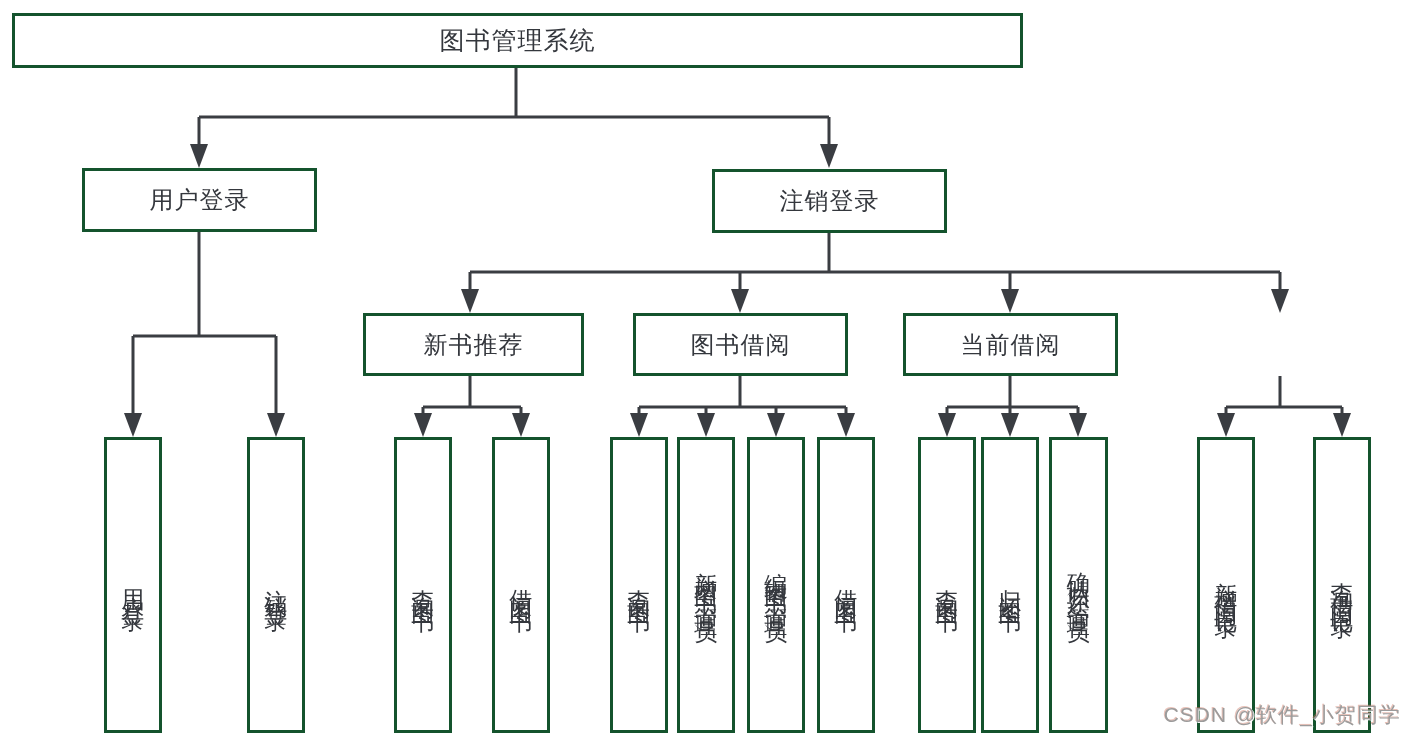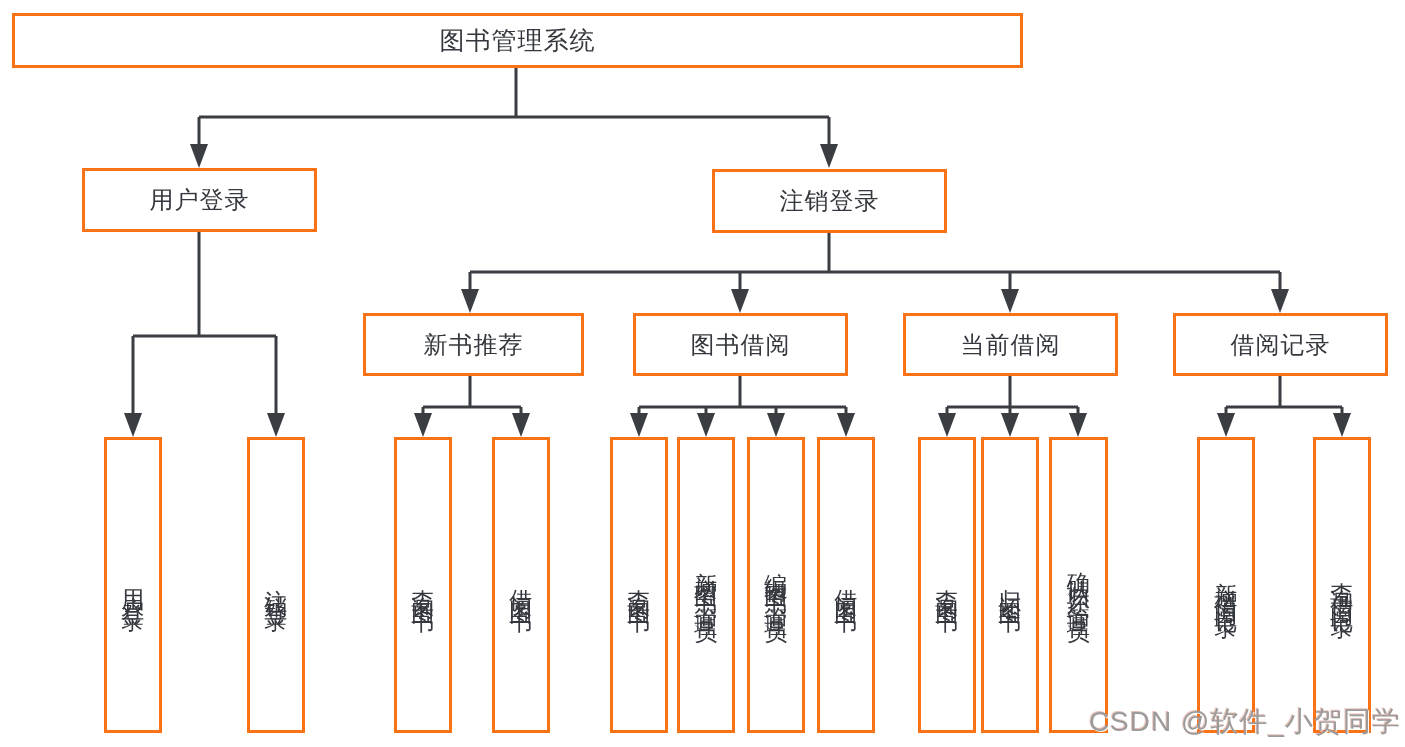--- a/index.html
+++ b/index.html
@@ -7,43 +7,43 @@
     position:relative;
     width:1405px;height:747px;
     background:#ffffff;
     font-family:"Liberation Sans","DejaVu Sans",sans-serif;
     overflow:hidden;
   }
   .wires{position:absolute;left:0;top:0;width:1405px;height:747px;}
   .node{
     position:absolute;
     box-sizing:border-box;
-    border:3px solid #f97316;
+    border:3px solid #14532d;
     background:#ffffff;
     color:#34373d;
     display:flex;
     align-items:center;
     justify-content:center;
     text-align:center;
     line-height:1.15;
   }
   .node.h{font-size:24px;letter-spacing:1px;}
   .node.root{font-size:25px;}
   .node.v{
     font-size:23px;
     writing-mode:vertical-rl;
     text-orientation:mixed;
     letter-spacing:7px;
     padding:6px 0;
   }
   .watermark{
     position:absolute;
     right:4px;
-    bottom:6px;
-    font-size:28px;
+    bottom:18px;
+    font-size:21px;
     color:#9b9b9b;
     letter-spacing:1px;
     text-shadow:-1px -1px 0 rgba(205,120,100,0.45), 1px 1px 0 rgba(255,255,255,0.95);
     white-space:nowrap;
   }
 </style>
 </head>
 <body>
 
 <div class="canvas">
@@ -85,21 +85,20 @@
   </svg>
 
   <div class="node h root" style="left:12px;top:13px;width:1011px;height:55px">图书管理系统</div>
 
   <div class="node h" style="left:82px;top:168px;width:235px;height:64px">用户登录</div>
   <div class="node h" style="left:712px;top:169px;width:235px;height:64px">注销登录</div>
 
   <div class="node h" style="left:363px;top:313px;width:221px;height:63px">新书推荐</div>
   <div class="node h" style="left:903px;top:313px;width:215px;height:63px">当前借阅</div>
   <div class="node h" style="left:633px;top:313px;width:215px;height:63px">图书借阅</div>
-  <div class="node h" style="left:1173px;top:313px;width:215px;height:63px">借阅记录</div>
 
   <div class="node v" style="left:104px;top:437px;width:58px;height:296px">用户登录</div>
   <div class="node v" style="left:247px;top:437px;width:58px;height:296px">注销登录</div>
 
   <div class="node v" style="left:394px;top:437px;width:58px;height:296px">查询图书</div>
   <div class="node v" style="left:492px;top:437px;width:58px;height:296px">借阅图书</div>
 
   <div class="node v" style="left:610px;top:437px;width:58px;height:296px">查询图书</div>
   <div class="node v" style="left:677px;top:437px;width:58px;height:296px">新增图书（管理员）</div>
   <div class="node v" style="left:747px;top:437px;width:58px;height:296px">编辑图书（管理员）</div>

